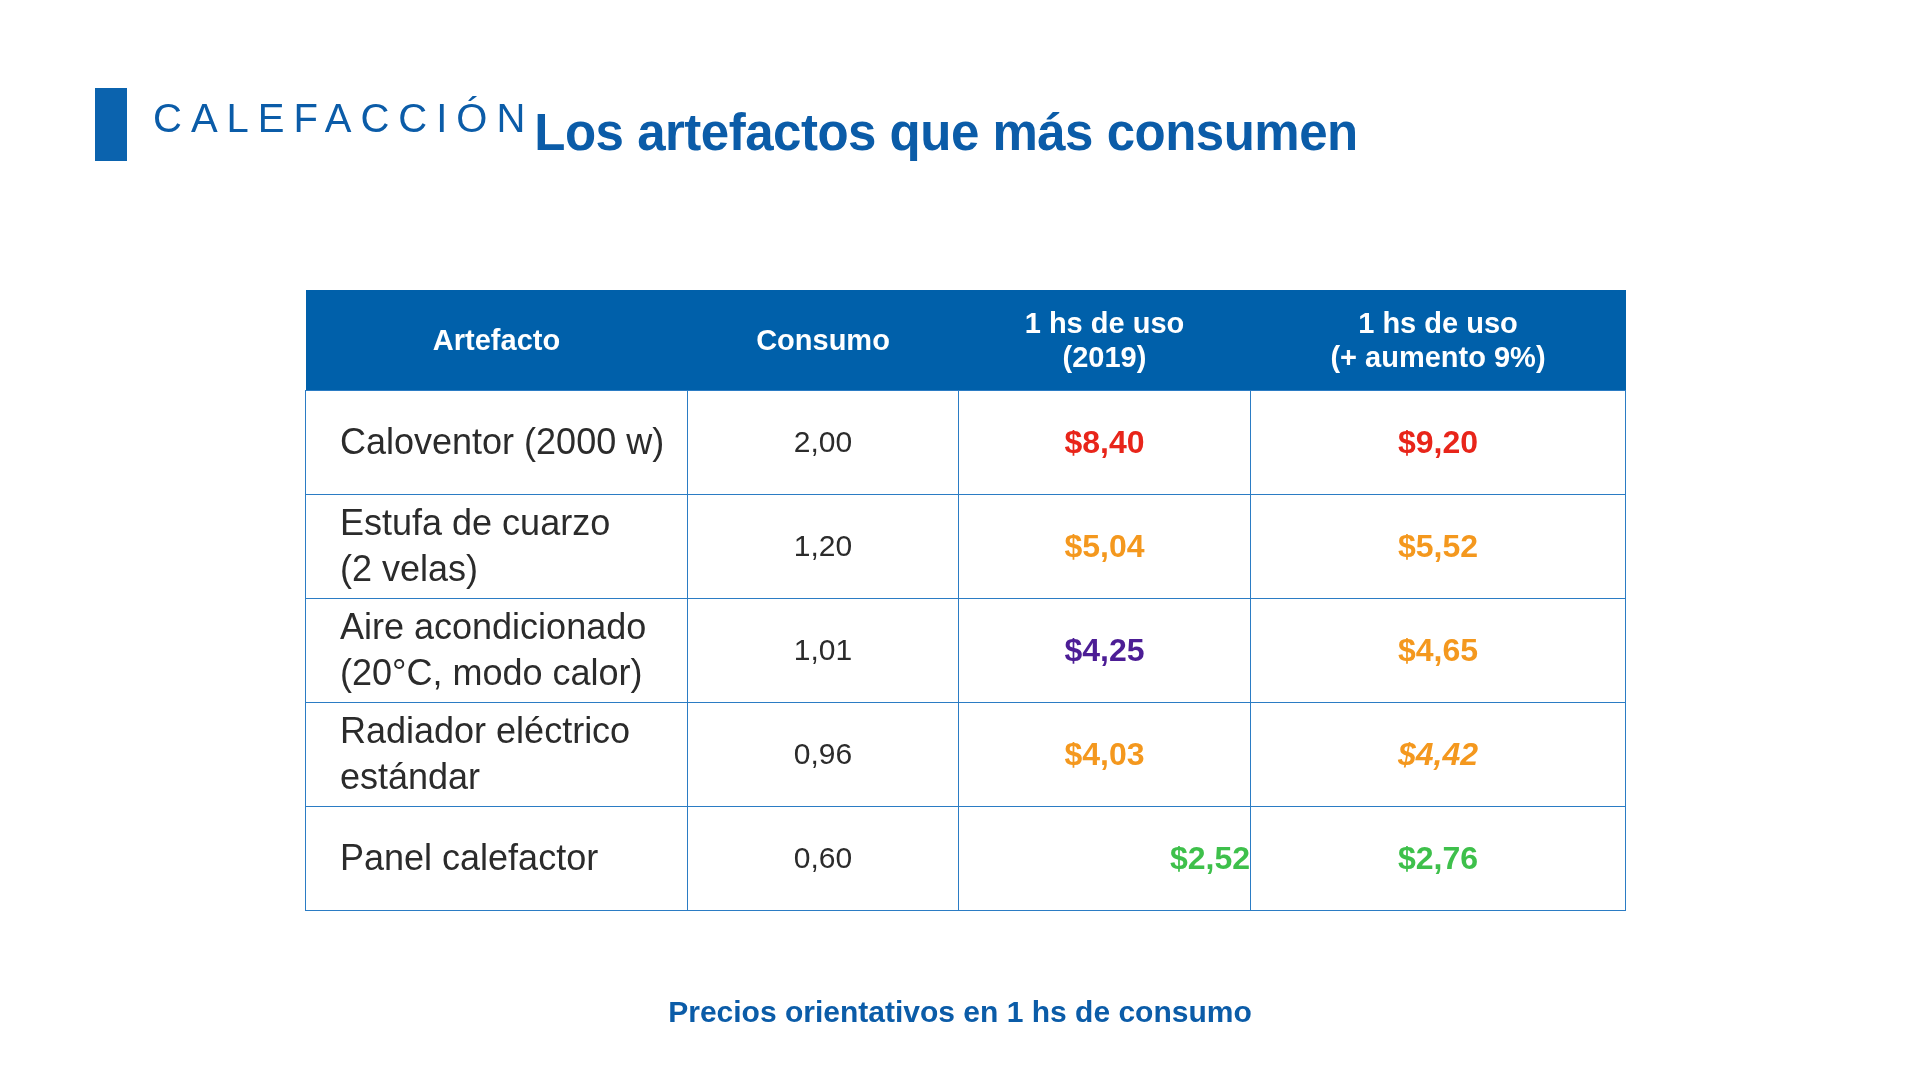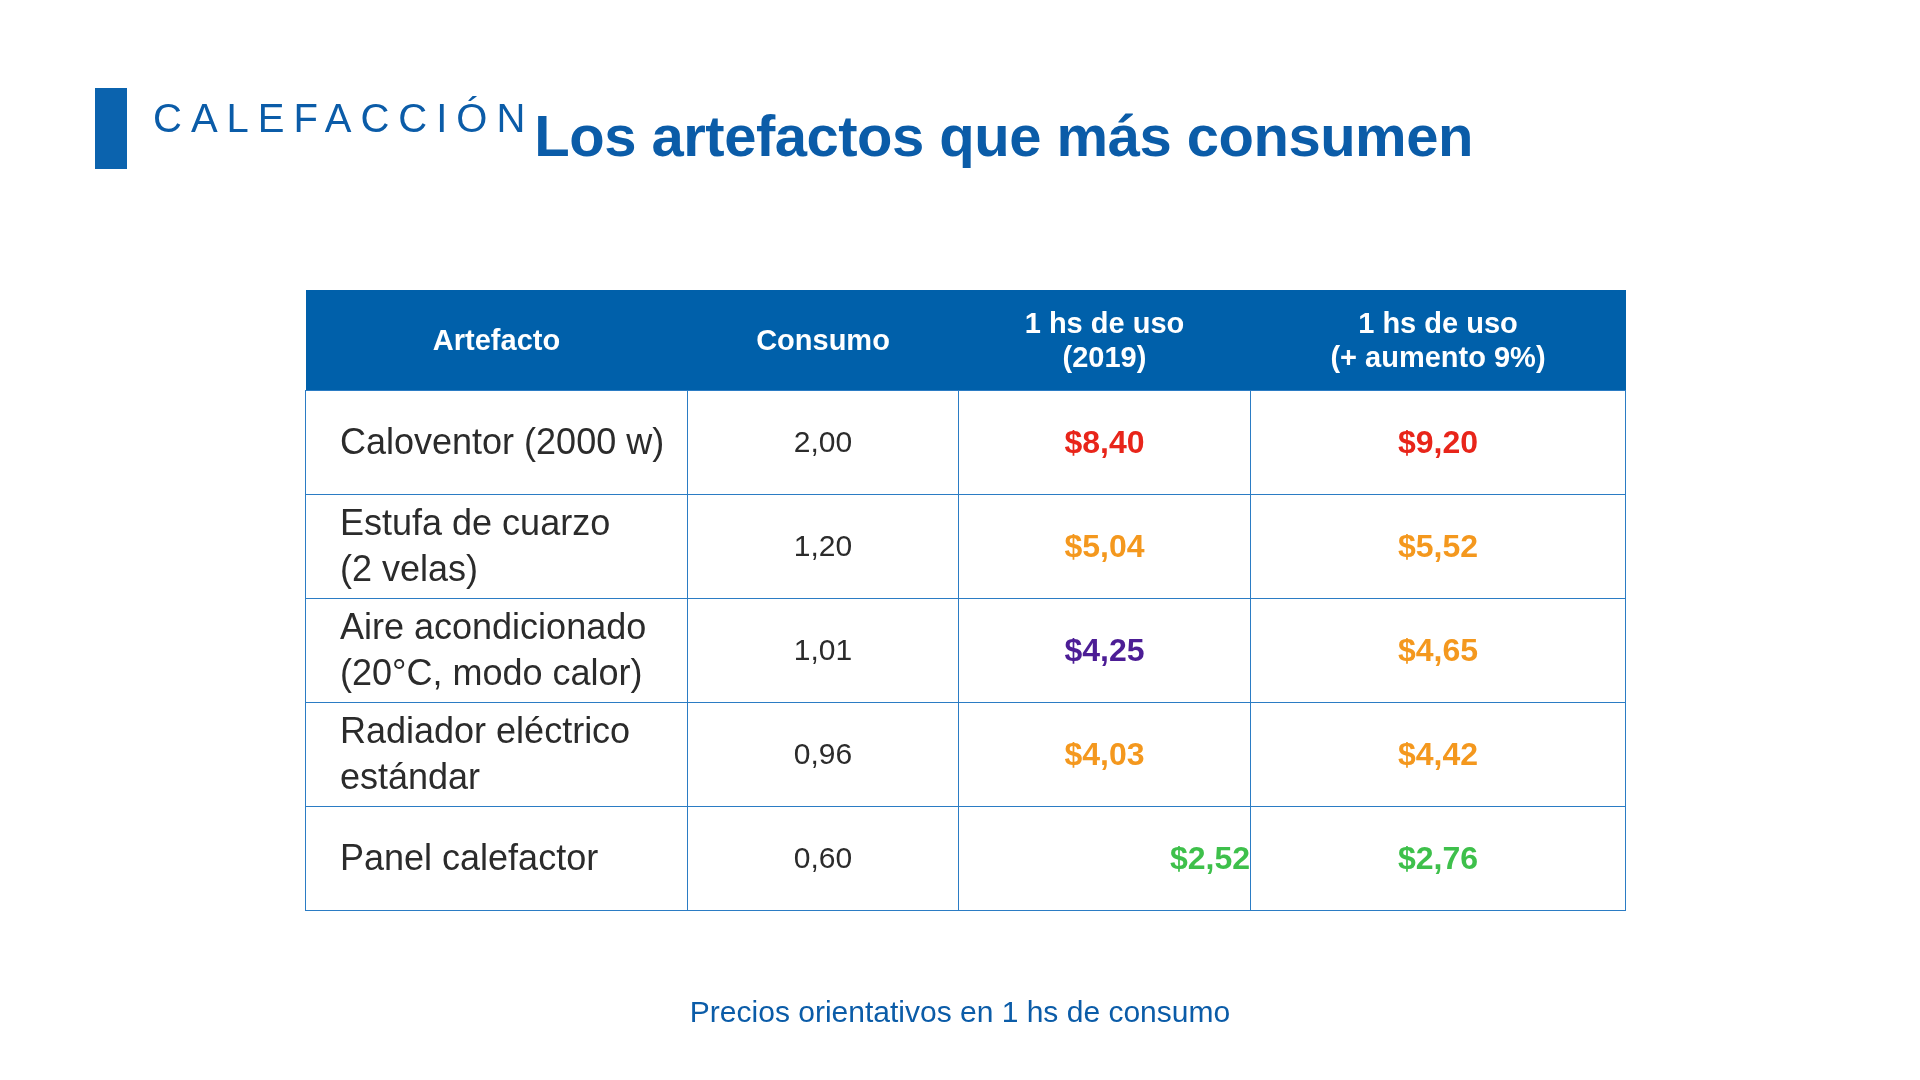--- a/index.html
+++ b/index.html
@@ -33,21 +33,21 @@
     color:#0B5CA8;
     font-size:40px;
     font-weight:400;
     letter-spacing:9px;
     line-height:1;
     padding-top:10px;
     white-space:nowrap;
   }
   .headline {
     color:#0B5CA8;
-    font-size:58px;
+    font-size:51px;
     font-weight:700;
     letter-spacing:-0.5px;
     line-height:1.12;
     margin-top:16px;
     white-space:nowrap;
   }
 
   
   .table-wrap {
     position:absolute;
@@ -109,21 +109,21 @@
   }
 
   
   .caption {
     position:absolute;
     left:0; right:0;
     top:995px;
     text-align:center;
     color:#0B5CA8;
     font-size:30px;
-    font-weight:400;
+    font-weight:700;
   }
 </style>
 </head>
 <body>
 
 <div id="page">
 
   <div class="header-block">
     <div class="accent-bar"></div>
     <div class="header-text">
@@ -190,21 +190,21 @@
           <td class="price" style="color: rgb(244, 152, 30);">$4,65</td>
         </tr>
 
         <tr>
           <td class="name">
             <span class="ln">Radiador eléctrico</span>
             <span class="ln">estándar</span>
           </td>
           <td class="consumo">0,96</td>
           <td class="price" style="color: rgb(244, 152, 30);">$4,03</td>
-          <td class="price" style="color: rgb(244, 152, 30);">$4,42</td>
+          <td class="price" style="color: rgb(244, 152, 30); font-style: italic;">$4,42</td>
         </tr>
 
         <tr>
           <td class="name">
             <span class="ln">Panel calefactor</span>
 
           </td>
           <td class="consumo">0,60</td>
           <td class="price" style="color: rgb(62, 192, 75); text-align: right;">$2,52</td>
           <td class="price" style="color: rgb(62, 192, 75);">$2,76</td>

